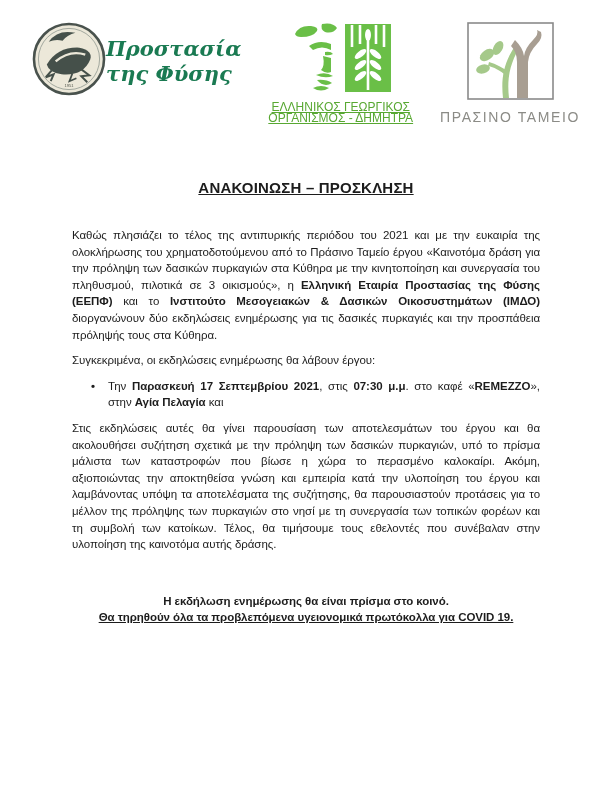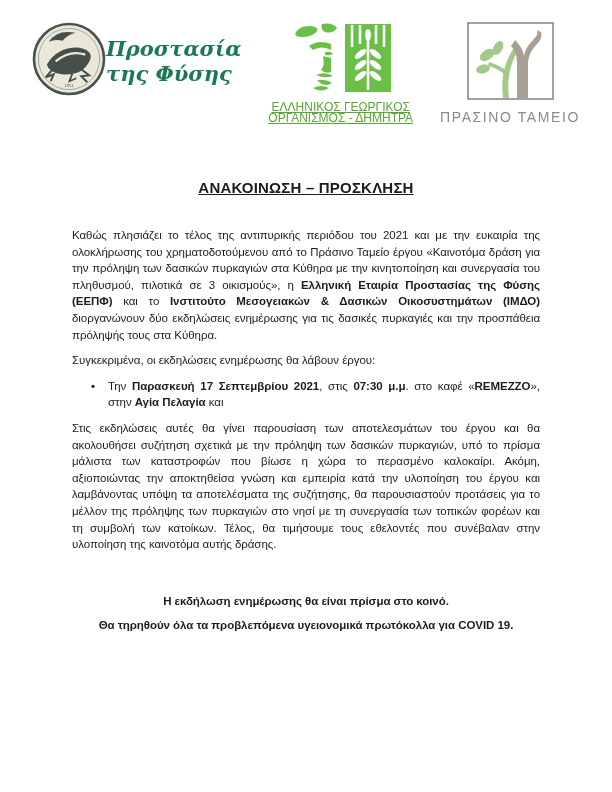--- a/index.html
+++ b/index.html
@@ -88,21 +88,21 @@
     top: 0;
     font-weight: bold;
   }
   .closing {
     text-align: center;
     font-weight: bold;
     font-size: 11.5px;
     line-height: 16.6px;
   }
   .closing.line1 { margin-top: 40px; }
-  .closing.line2 { margin-top: 8px; }
+  .closing.line2 { margin-top: 0; text-decoration: underline; }
 </style>
 </head>
 <body>
 
 <div class="page">
 
   <div class="logos">
 
     <div class="logo-block">
       <div class="logo1-top">

